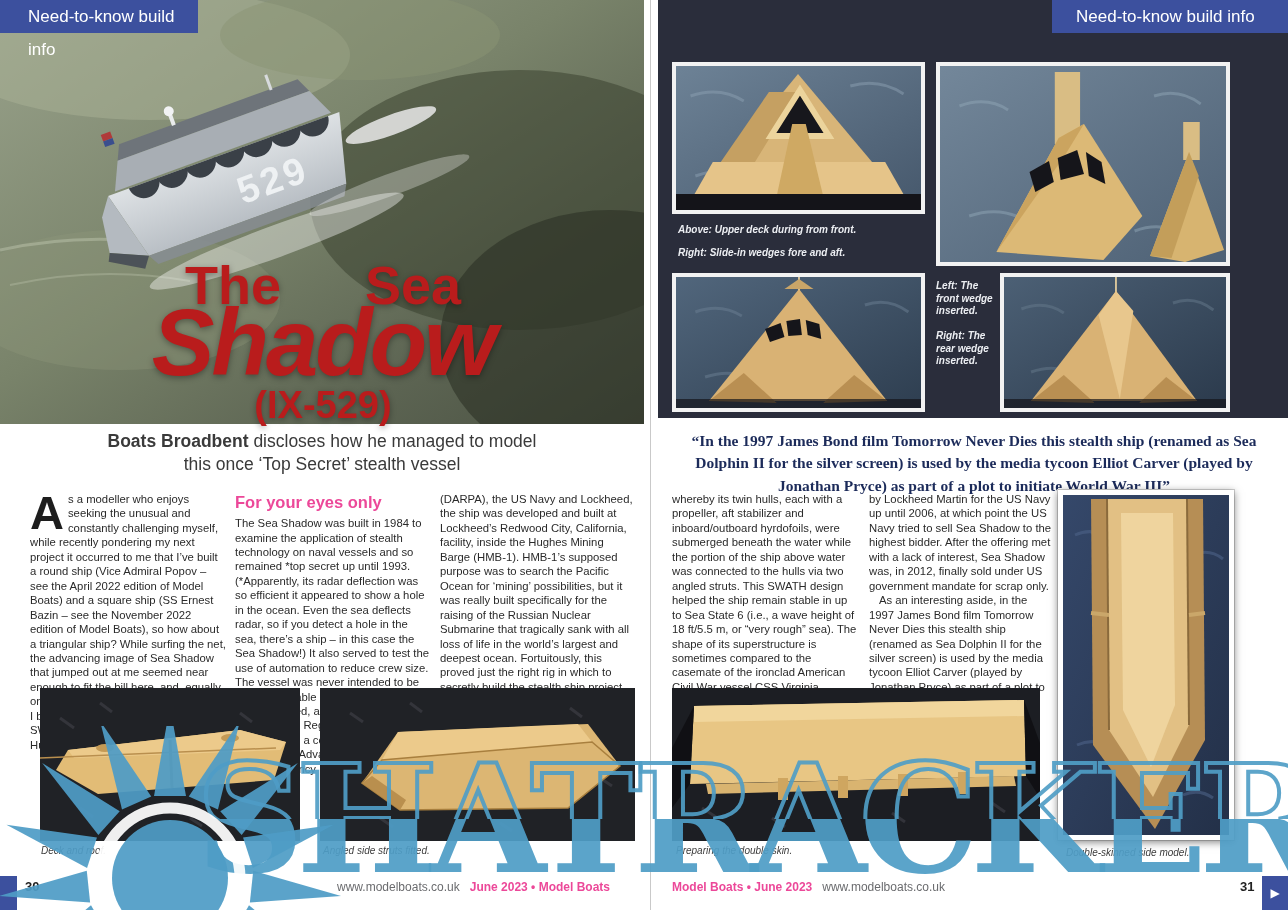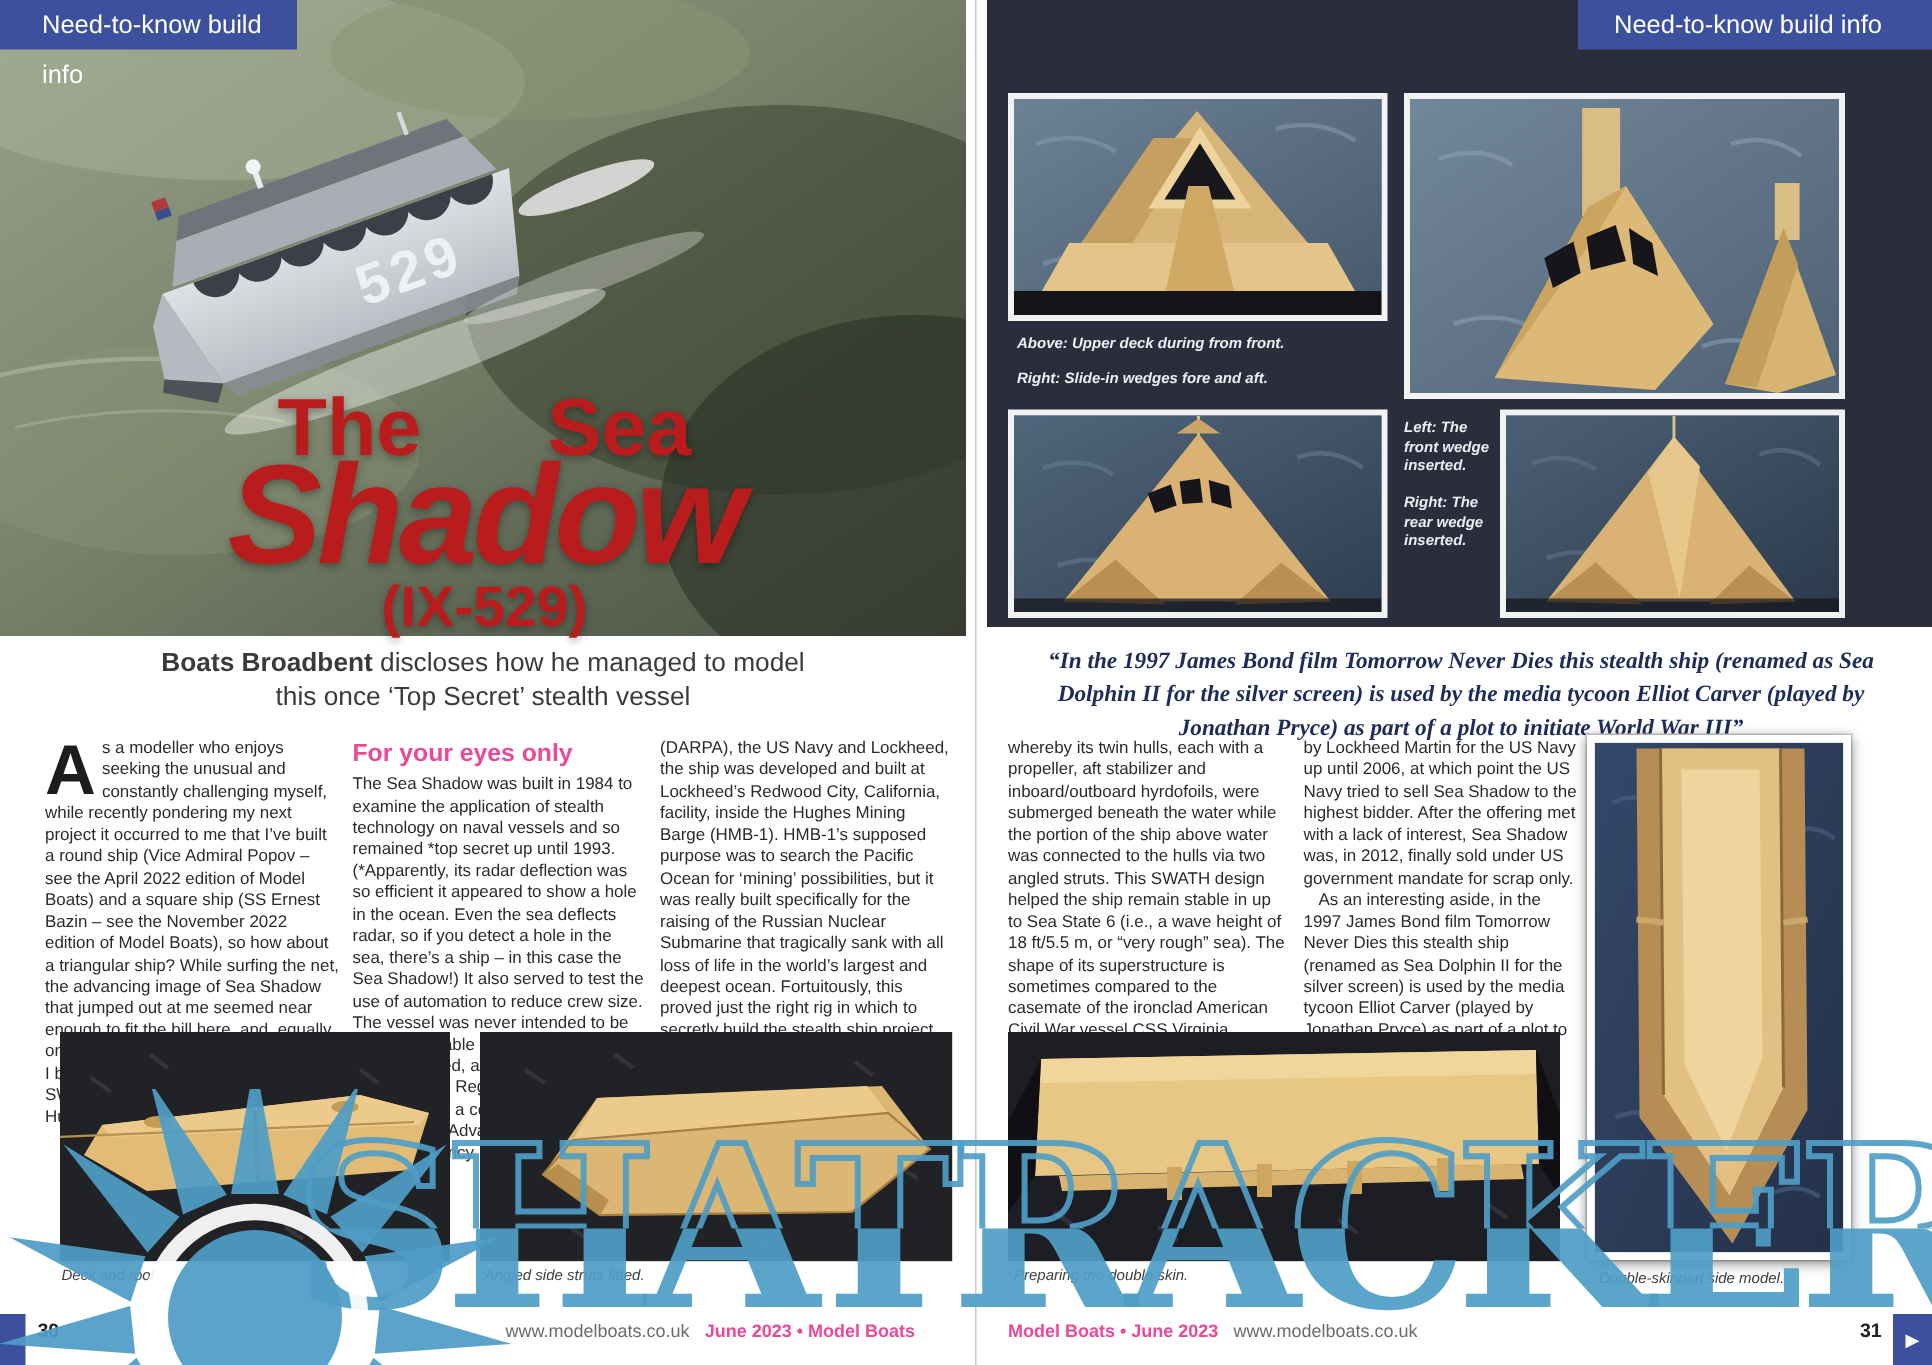--- a/index.html
+++ b/index.html
@@ -41,21 +41,21 @@
   .photo svg { display:block; width:100%; height:100%; }
   .wframe { border:4px solid #f2f2f2; z-index:3; }
   .caption-d { font-size:10px; font-style:italic; color:#3c3c3c; }
   .caption-w { font-size:10px; font-style:italic; font-weight:bold; color:#eceef2; line-height:1.25; }
 
   
   .panel { left:658px; top:0; width:630px; height:418px; background:#2A2D3B; }
 
   
   .pullquote { left:662px; top:420px; width:624px; padding:10px 26px 0 26px; text-align:center;
-               font-family:"Liberation Serif", serif; font-style:italic; font-weight:bold;
+               font-family:"Liberation Serif", serif; font-weight:bold;
                font-size:15.5px; color:#1C2B5A; line-height:1.45; }
 
   
   .rcols { left:672px; top:492px; width:382px; display:flex; gap:12px; }
   .rcol { width:185px; font-size:11.3px; line-height:1.28; color:#2a2a2a; }
   .rcol p { margin:0; }
   .rcol p.ind { text-indent:10px; }
 
   .tallphoto { left:1058px; top:490px; width:176px; height:350px; border:5px solid #fff;
                box-shadow:0 2px 8px rgba(0,0,0,.5), 0 0 0 1px #d4d4d4; z-index:3; }

